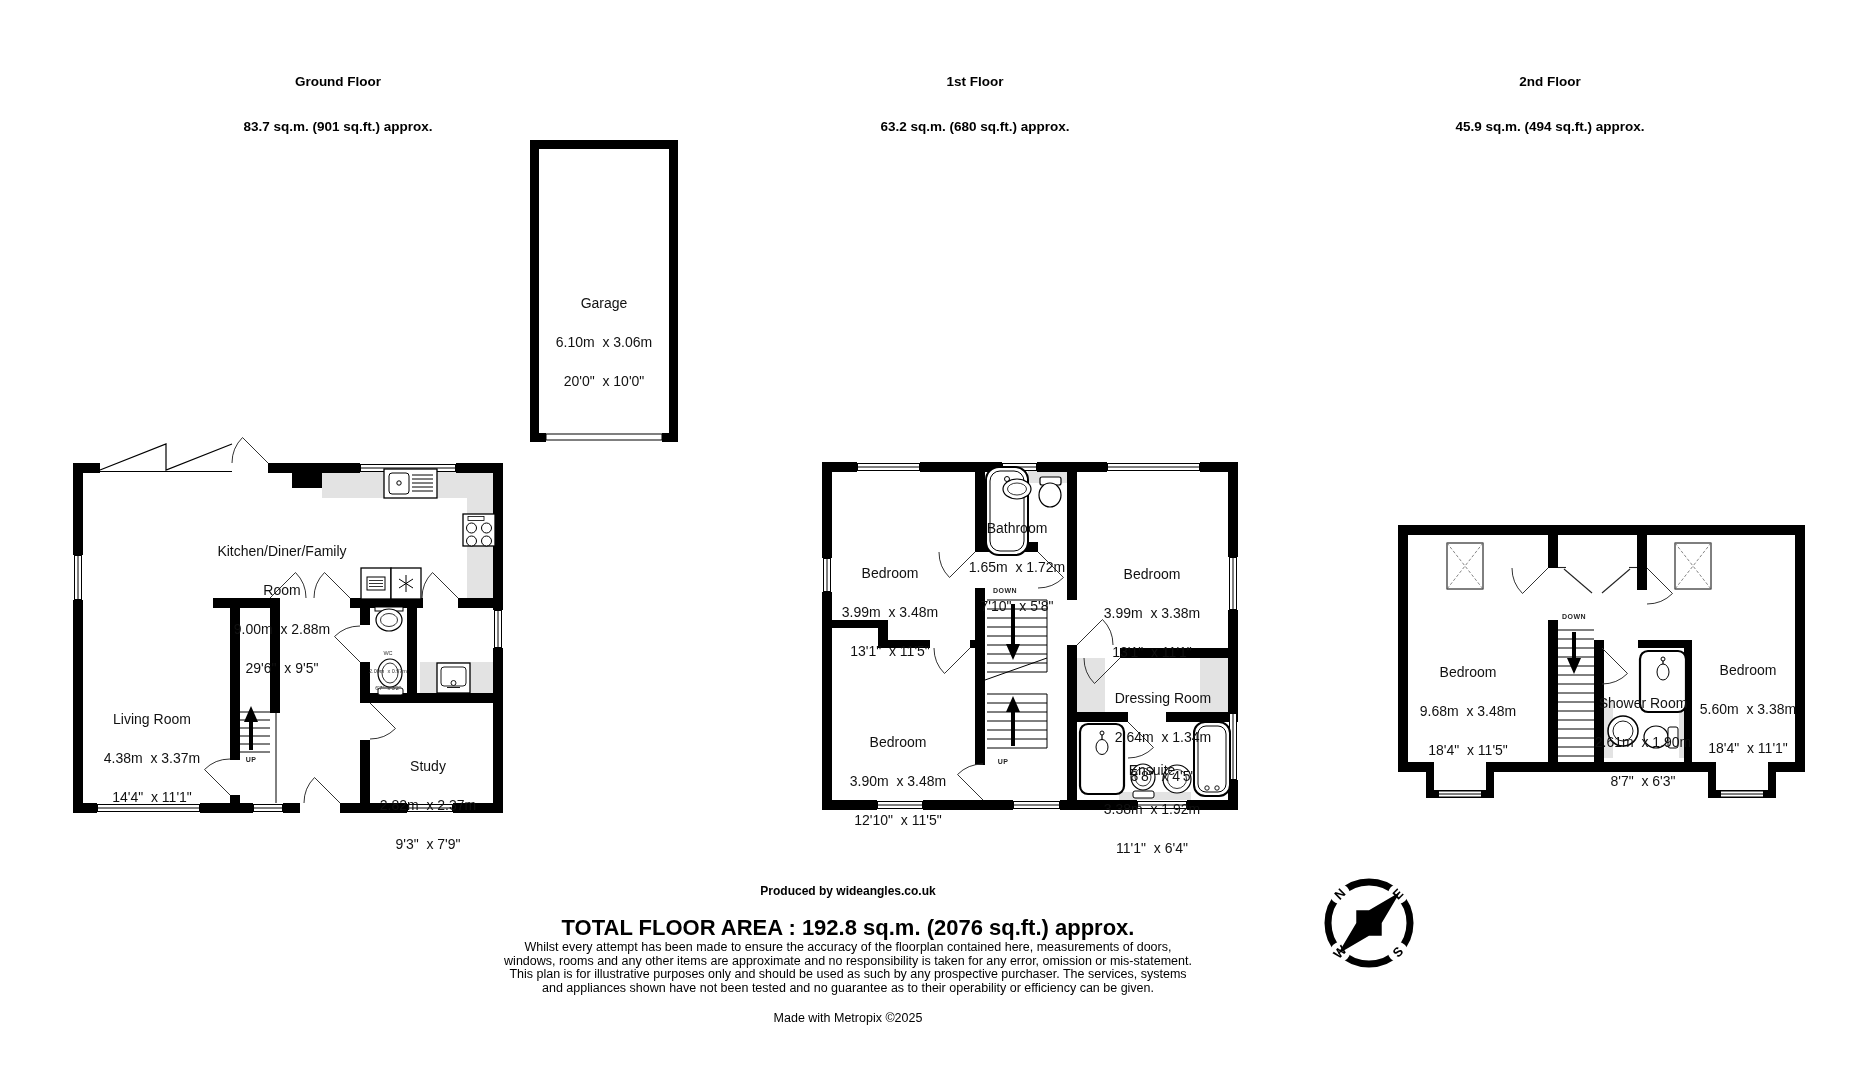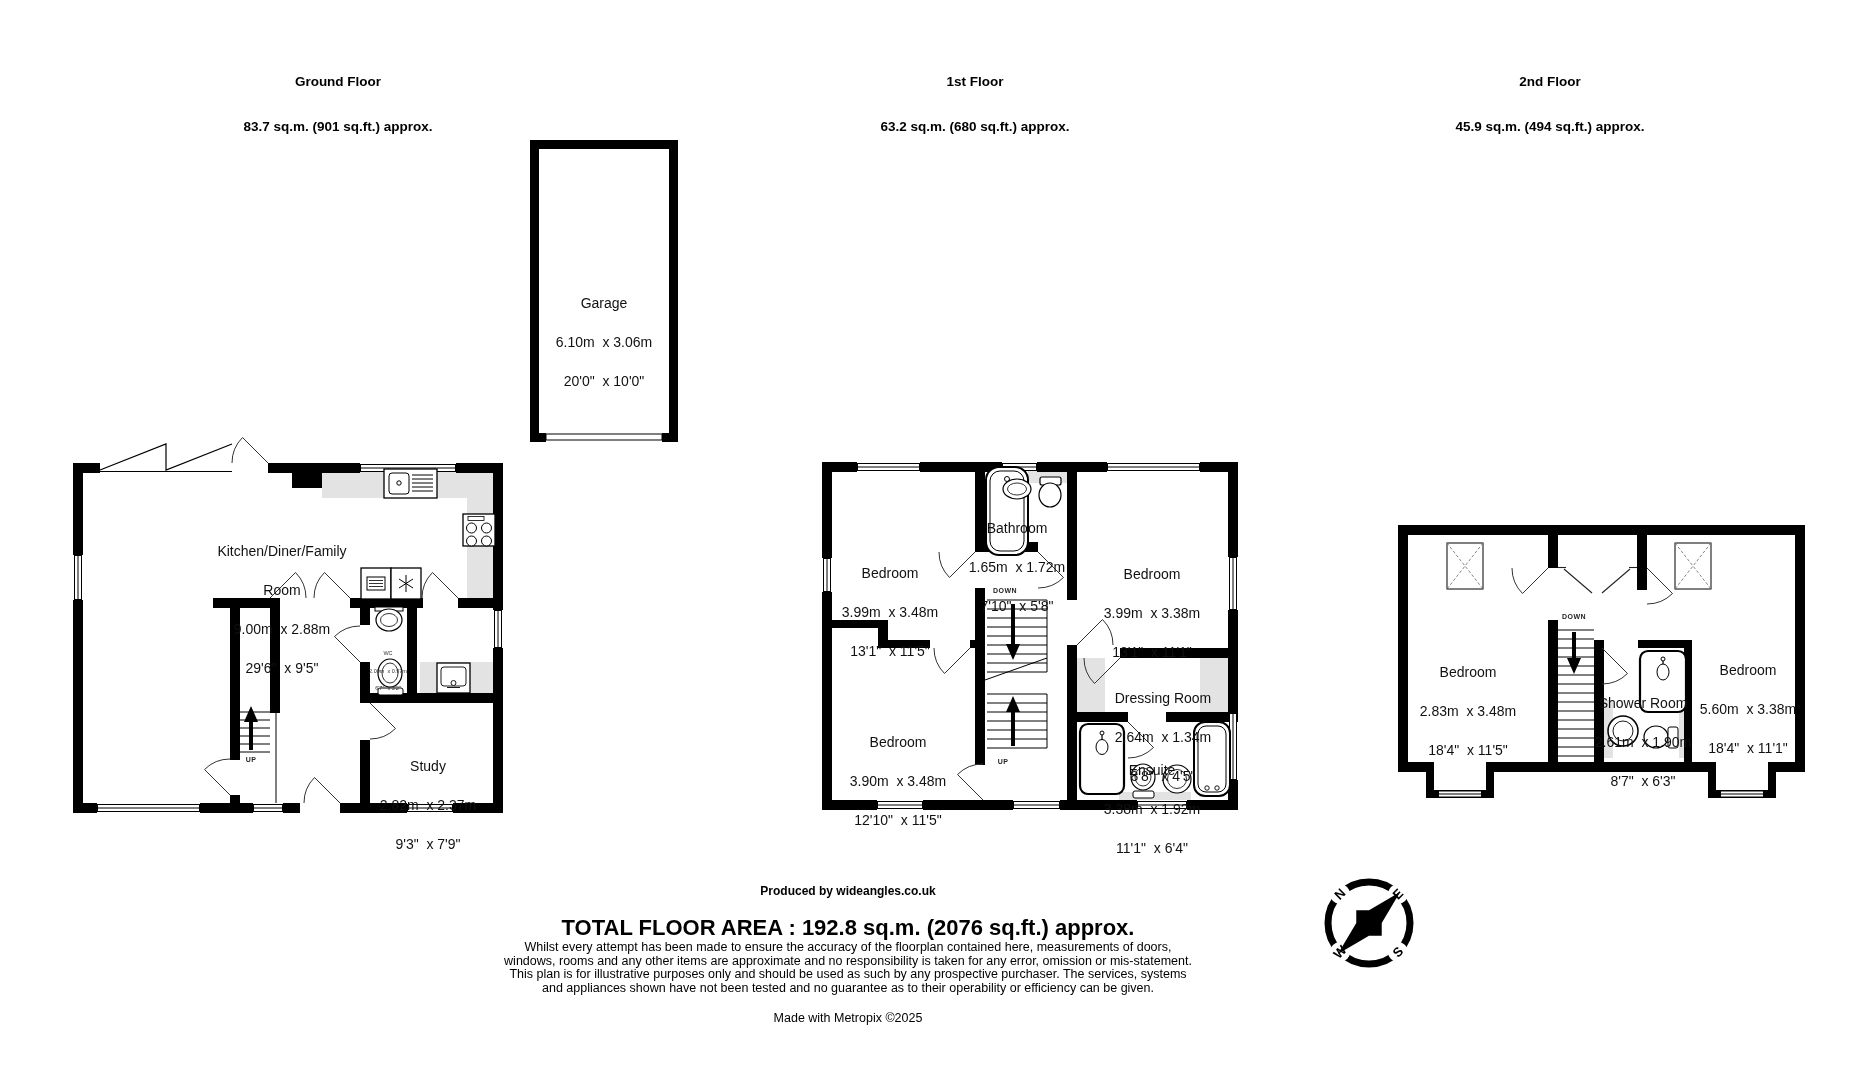--- a/index.html
+++ b/index.html
@@ -407,20 +407,25 @@
   <div>20'0"  x 10'0"</div>
 </div>
 
 <div class="rl" style="left:282px;top:519px">
   <div>Kitchen/Diner/Family</div>
   <div>Room</div>
   <div>9.00m  x 2.88m</div>
   <div>29'6"  x 9'5"</div>
 </div>
 
+<div class="rl" style="left:152px;top:687px">
+  <div>Living Room</div>
+  <div>4.38m  x 3.37m</div>
+  <div>14'4"  x 11'1"</div>
+</div>
 
 <div class="rl tiny" style="left:388px;top:639px">
   <div>WC</div>
   <div>2.00m  x 0.97m</div>
   <div>6'7"  x 3'2"</div>
 </div>
 
 
 <div class="rl" style="left:428px;top:734px">
   <div>Study</div>
@@ -464,21 +469,21 @@
   <div>Ensuite</div>
   <div>3.38m  x 1.92m</div>
   <div>11'1"  x 6'4"</div>
 </div>
 
 <div class="sd" style="left:1005px;top:587px">DOWN</div>
 <div class="sd" style="left:1003px;top:758px">UP</div>
 
 <div class="rl" style="left:1468px;top:640px">
   <div>Bedroom</div>
-  <div>2.83m  x 3.48m</div>
+  <div>9.68m  x 3.48m</div>
   <div>18'4"  x 11'5"</div>
 </div>
 
 <div class="rl" style="left:1748px;top:638px">
   <div>Bedroom</div>
   <div>5.60m  x 3.38m</div>
   <div>18'4"  x 11'1"</div>
 </div>
 
 <div class="rl" style="left:1643px;top:671px">

